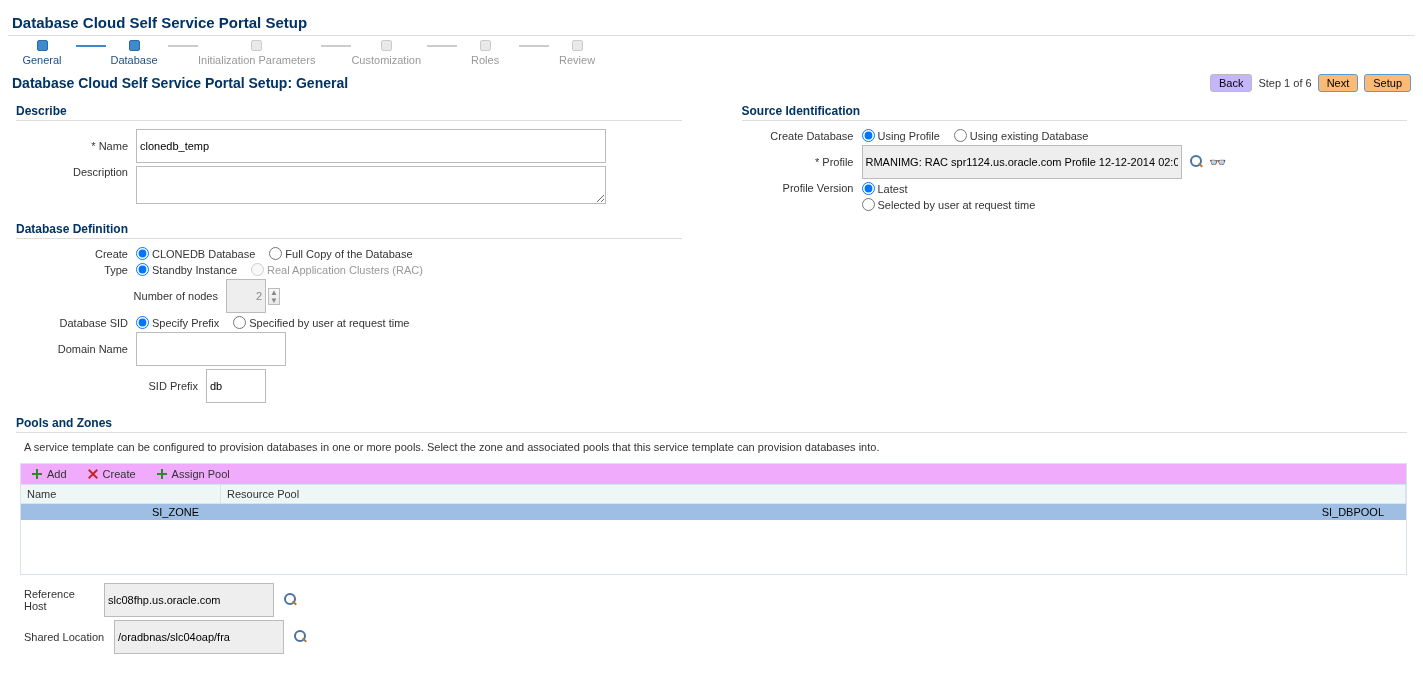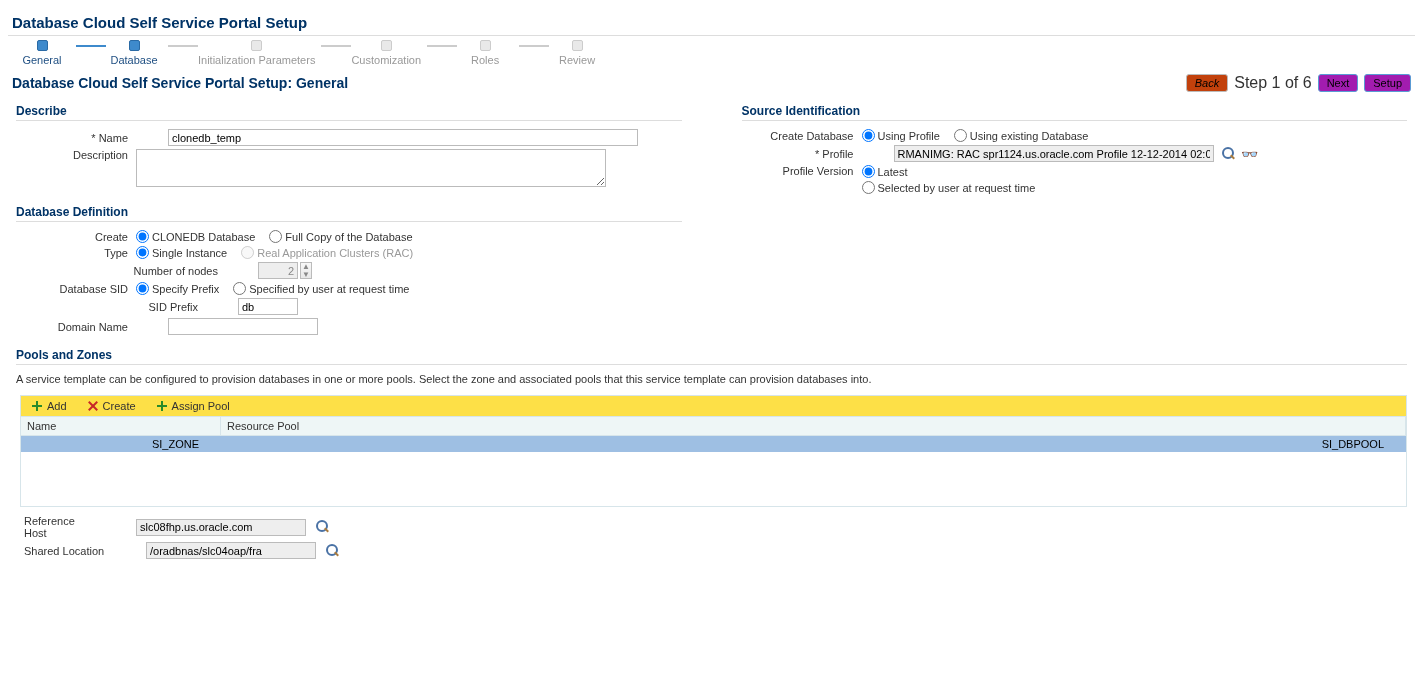--- a/index.html
+++ b/index.html
@@ -13,35 +13,35 @@
   .step { display: flex; flex-direction: column; align-items: center; font-size: 11px; color: #999; margin-right: 6px; min-width: 56px; position: relative; }
   .step .dot { width: 11px; height: 11px; border-radius: 2px; background: #e9e9e9; border: 1px solid #ccc; margin-bottom: 3px; }
   .step.done .dot, .step.active .dot { background: #3E8ACC; border-color: #2a6aa5; }
   .step.active .label, .step.done .label { color: #1f4f82; font-weight: normal; }
   .connector { height: 2px; width: 30px; background: #ccc; align-self: flex-start; margin-top: 5px; }
   .connector.filled { background: #3E8ACC; }
 
   .subheader-row { display: flex; justify-content: space-between; align-items: center; margin: 6px 4px 2px 4px; }
   .sub-title { color: #003366; font-size: 14px; font-weight: bold; }
   .btn { font-size: 11px; padding: 2px 8px; border: 1px solid #aab; border-radius: 3px; background: #eee; cursor: pointer; }
-  .btn.primary { background: #a21caf; border-color: #5a9bd4; }
-  .btn.muted { background: #c2410c; border-color: #bbb; font-style: italic; }
+  .btn.primary { background: #fdba74; border-color: #5a9bd4; }
+  .btn.muted { background: #c4b5fd; border-color: #bbb; }
   .nav-btns { display: flex; align-items: center; gap: 6px; }
-  .step-info { color: #333; font-size: 16px; }
+  .step-info { color: #333; font-size: 11px; }
 
   .cols { display: flex; gap: 60px; margin: 4px 8px 0 8px; }
   .col { flex: 1; }
   .section-title { color: #003366; font-size: 12px; font-weight: bold; margin: 8px 0 2px 0; }
   .section-rule { border-top: 1px solid #ddd; margin: 2px 0 8px 0; }
 
   .form-row { display: flex; align-items: center; margin: 3px 0; }
   .form-label { width: 120px; text-align: right; padding-right: 8px; color: #333; }
   .form-label.req::before { content: "* "; color: #333; }
   input[type="text"], textarea { font-family: inherit; font-size: 11px; padding: 1px 3px; border: 1px solid #bbb; }
-  input[type="text"] { height: 17px; margin-left: 32px; }
+  input[type="text"] { height: 34px; }
   textarea { resize: both; }
   input[readonly] { background: #eee; }
   .radio-group { display: flex; align-items: center; gap: 4px; }
   .radio-group label { margin-right: 10px; color: #333; display: flex; align-items: center; gap: 3px; }
   .radio-group label.disabled { color: #999; }
   input[type="radio"], input[type="checkbox"] { margin: 0; }
   .spinner { display: inline-flex; align-items: center; }
   .spinner input { width: 40px; text-align: right; background: #eee; color: #888; }
   .spinner .arrows { display: inline-block; width: 12px; height: 17px; border: 1px solid #bbb; margin-left: 2px; background: linear-gradient(#f8f8f8,#e8e8e8); font-size: 8px; line-height: 8px; text-align: center; color: #888; }
 
@@ -51,22 +51,22 @@
   .icon-glasses { font-size: 14px; color: #333; line-height: 14px; }
   .icon-plus { display: inline-block; width: 12px; height: 12px; position: relative; }
   .icon-plus::before, .icon-plus::after { content: ""; position: absolute; background: #2a8a2a; }
   .icon-plus::before { left: 5px; top: 1px; width: 2px; height: 10px; }
   .icon-plus::after { left: 1px; top: 5px; width: 10px; height: 2px; }
   .icon-x { display: inline-block; width: 12px; height: 12px; position: relative; }
   .icon-x::before, .icon-x::after { content: ""; position: absolute; width: 12px; height: 2px; background: #c62828; top: 5px; left: 0; }
   .icon-x::before { transform: rotate(45deg); }
   .icon-x::after { transform: rotate(-45deg); }
 
-  .pools-desc { font-size: 11px; color: #333; margin: 2px 0 10px 0; }
-  .toolbar { display: flex; align-items: flex-start; border: 1px solid #d7e5ea; border-bottom: none; background: #fde047; padding: 2px 6px; gap: 12px; }
+  .pools-desc { font-size: 11px; color: #333; margin: 2px 0 10px 8px; }
+  .toolbar { display: flex; align-items: flex-start; border: 1px solid #d7e5ea; border-bottom: none; background: #f0abfc; padding: 2px 6px; gap: 12px; }
   .toolbar .tbtn { display: flex; align-items: center; gap: 4px; cursor: pointer; padding: 2px 4px; }
   .grid { border: 1px solid #d7e5ea; }
   .grid-head { display: flex; background: #eef6f6; border-bottom: 1px solid #d7e5ea; font-weight: normal; color: #333; }
   .grid-head .cell { padding: 3px 6px; border-right: 1px solid #d7e5ea; }
   .grid-body { min-height: 70px; }
   .grid-row { display: flex; background: #9ebfe3; color: #000; }
   .grid-row .cell { padding: 2px 22px; text-align: right; }
   .cell.c1 { width: 200px; }
   .cell.c2 { flex: 1; }
 
@@ -151,21 +151,21 @@
               <span>Full Copy of the Database</span>
             </label>
         </div>
       </div>
 
       <div class="form-row">
         <div class="form-label">Type</div>
         <div class="radio-group">
           <label>
               <input type="radio" checked="" style="">
-              <span>Single Instance</span>
+              <span>Standby Instance</span>
             </label>
           <label class="disabled">
               <input type="radio" disabled="" style="">
               <span>Real Application Clusters (RAC)</span>
             </label>
         </div>
       </div>
 
       <div class="form-row">
         <div class="form-label" style="width:210px">Number of nodes</div>
@@ -183,27 +183,27 @@
               <span>Specify Prefix</span>
             </label>
           <label>
               <input type="radio" style="">
               <span>Specified by user at request time</span>
             </label>
         </div>
       </div>
 
       <div class="form-row">
+        <div class="form-label">Domain Name</div>
+        <input type="text" style="width: 150px;" value="">
+      </div>
+
+      <div class="form-row">
         <div class="form-label" style="width:190px">SID Prefix</div>
         <input type="text" style="width: 60px;" value="db">
-      </div>
-
-      <div class="form-row">
-        <div class="form-label">Domain Name</div>
-        <input type="text" style="width: 150px;" value="">
       </div>
 
     </div>
 
     <div class="col">
       <div class="section-title">Source Identification</div>
       <div class="section-rule"></div>
 
       <div class="form-row">
         <div class="form-label">Create Database</div>

